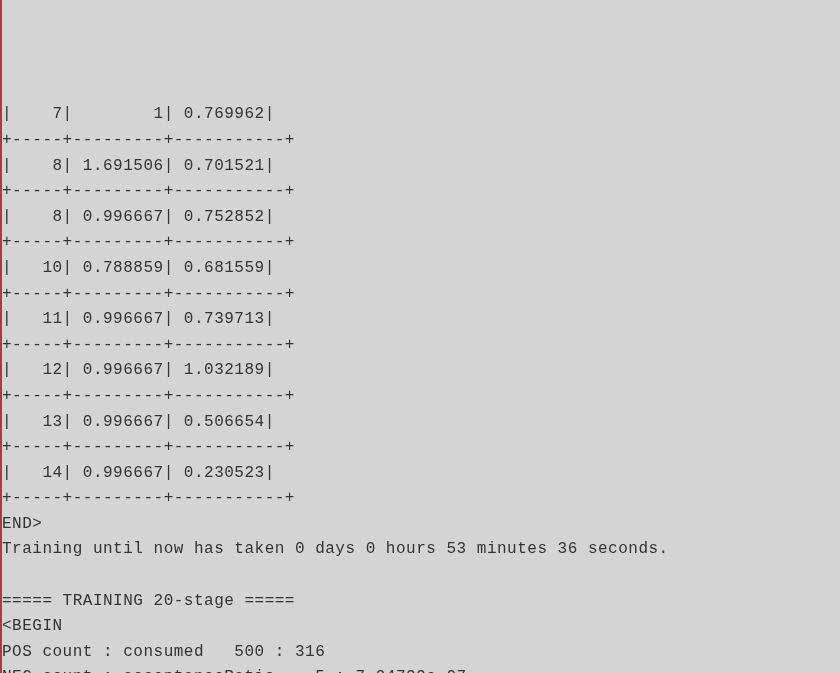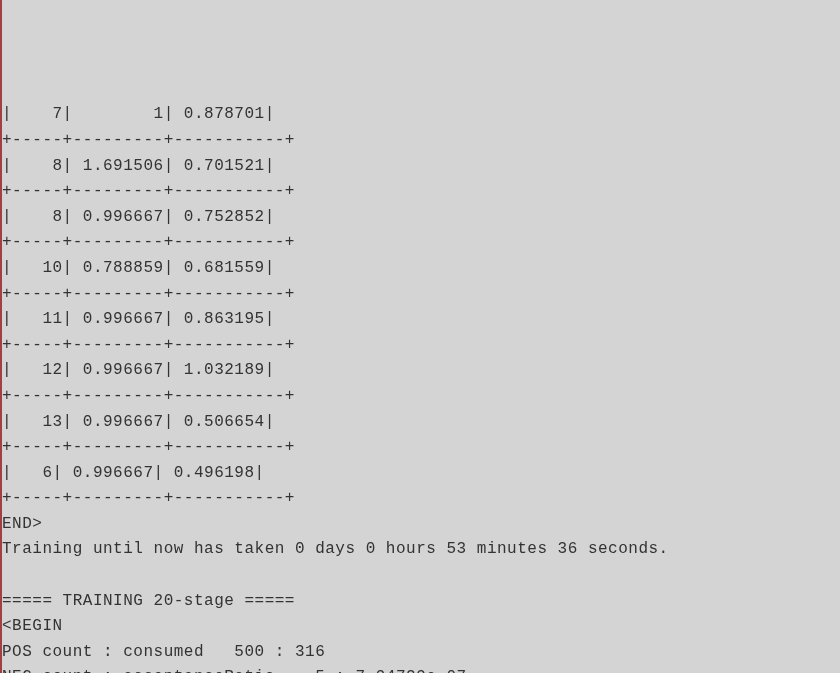--- a/index.html
+++ b/index.html
@@ -19,35 +19,35 @@
     }
     .terminal-output {
       padding: 0;
     }
   </style>
 </head>
 <body>
 
 
 
-<div class="terminal-output"><span>|    7|        1| 0.878701|</span>
+<div class="terminal-output"><span>|    7|        1| 0.769962|</span>
 <span>+-----+---------+-----------+</span>
 <span>|    8| 1.691506| 0.701521|</span>
 <span>+-----+---------+-----------+</span>
 <span>|    8| 0.996667| 0.752852|</span>
 <span>+-----+---------+-----------+</span>
 <span>|   10| 0.788859| 0.681559|</span>
 <span>+-----+---------+-----------+</span>
-<span>|   11| 0.996667| 0.863195|</span>
+<span>|   11| 0.996667| 0.739713|</span>
 <span>+-----+---------+-----------+</span>
 <span>|   12| 0.996667| 1.032189|</span>
 <span>+-----+---------+-----------+</span>
 <span>|   13| 0.996667| 0.506654|</span>
 <span>+-----+---------+-----------+</span>
-<span>|   6| 0.996667| 0.496198|</span>
+<span>|   14| 0.996667| 0.230523|</span>
 <span>+-----+---------+-----------+</span>
 <span>END&gt;</span>
 <span>Training until now has taken 0 days 0 hours 53 minutes 36 seconds.</span>
 <span></span>
 <span>===== TRAINING 20-stage =====</span>
 <span>&lt;BEGIN</span>
 <span>POS count : consumed   500 : 316</span>
 <span>NEG count : acceptanceRatio    5 : 7.94729e-07</span>
 </div>
 

